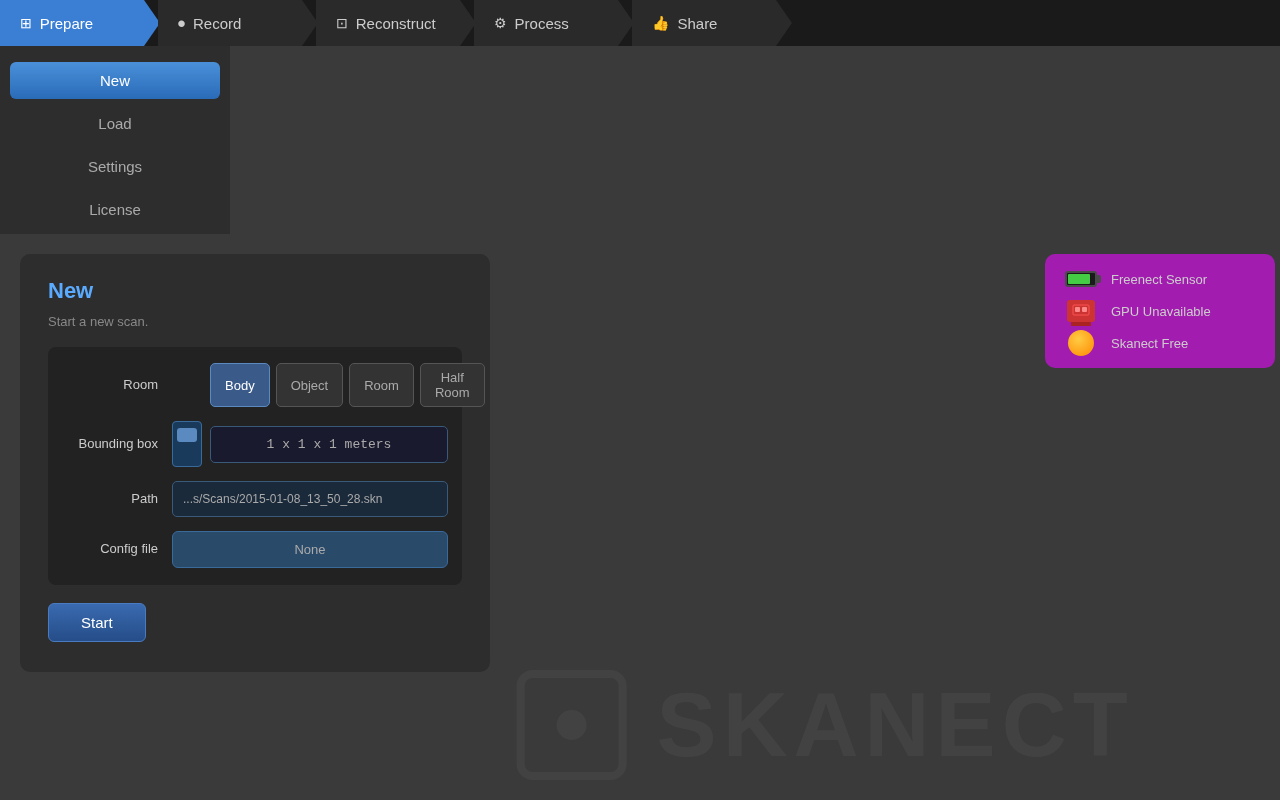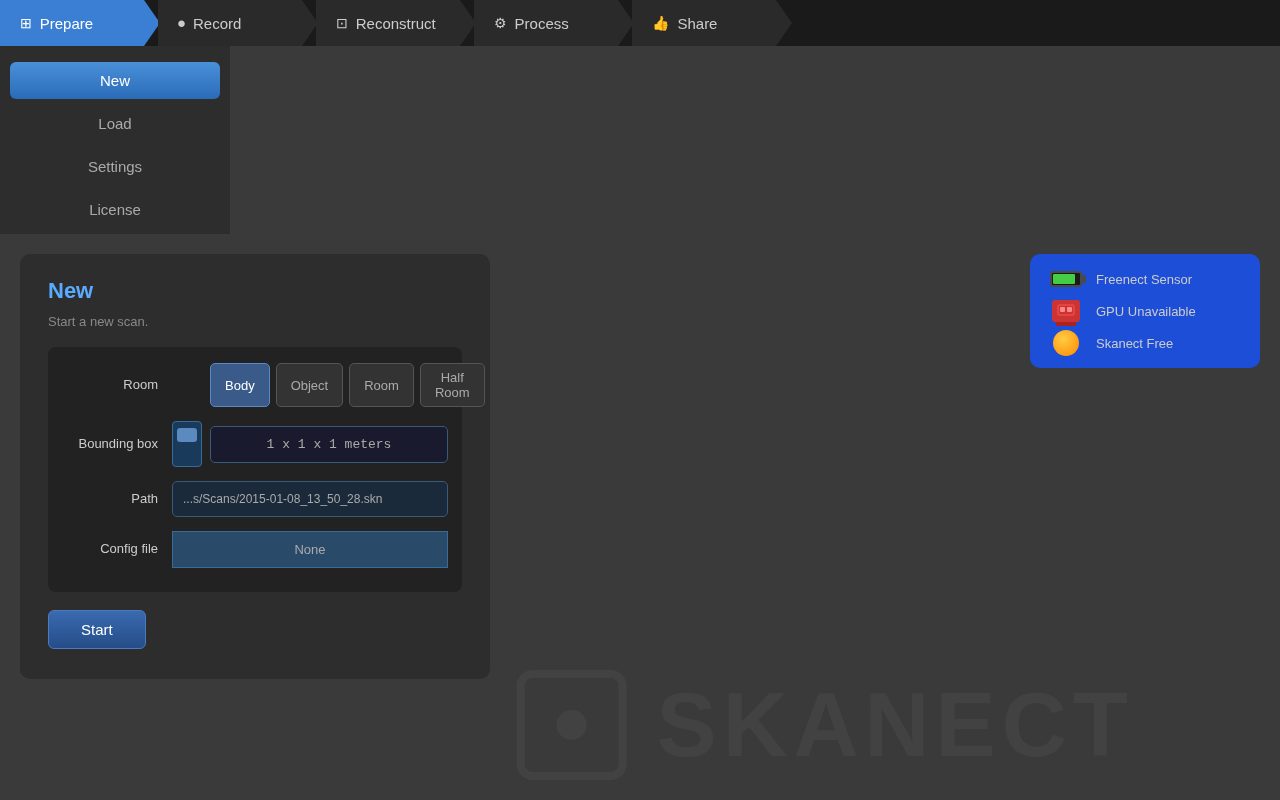--- a/index.html
+++ b/index.html
@@ -155,21 +155,21 @@
       background: #222;
       border-radius: 8px;
       padding: 16px 14px;
     }
     .form-row {
       display: flex;
       align-items: center;
       margin-bottom: 14px;
     }
     .form-row:last-child {
-      margin-bottom: 8px;
+      margin-bottom: 1px;
     }
     .form-label {
       color: #ccc;
       font-size: 13px;
       width: 110px;
       flex-shrink: 0;
       text-align: right;
       padding-right: 14px;
       line-height: 1.3;
     }
@@ -248,21 +248,21 @@
       color: #aaa;
       font-size: 12px;
       padding: 10px 10px;
     }
 
     
     .config-btn {
       flex: 1;
       background: #2a4a6a;
       border: 1px solid #3a6a9a;
-      border-radius: 0;
+      border-radius: 6px;
       color: #aaa;
       font-size: 13px;
       padding: 10px 0;
       text-align: center;
       cursor: pointer;
     }
 
     
     .start-btn {
       margin-top: 18px;
@@ -273,22 +273,22 @@
       font-size: 15px;
       font-weight: 400;
       padding: 10px 32px;
       cursor: pointer;
     }
 
     
     .status-panel {
       position: absolute;
       top: 20px;
-      right: 20px;
-      background: #1d4ed8;
+      right: 5px;
+      background: #a21caf;
       border-radius: 10px;
       padding: 16px 20px;
       min-width: 230px;
       z-index: 5;
     }
     .status-row {
       display: flex;
       align-items: center;
       gap: 14px;
       margin-bottom: 14px;

